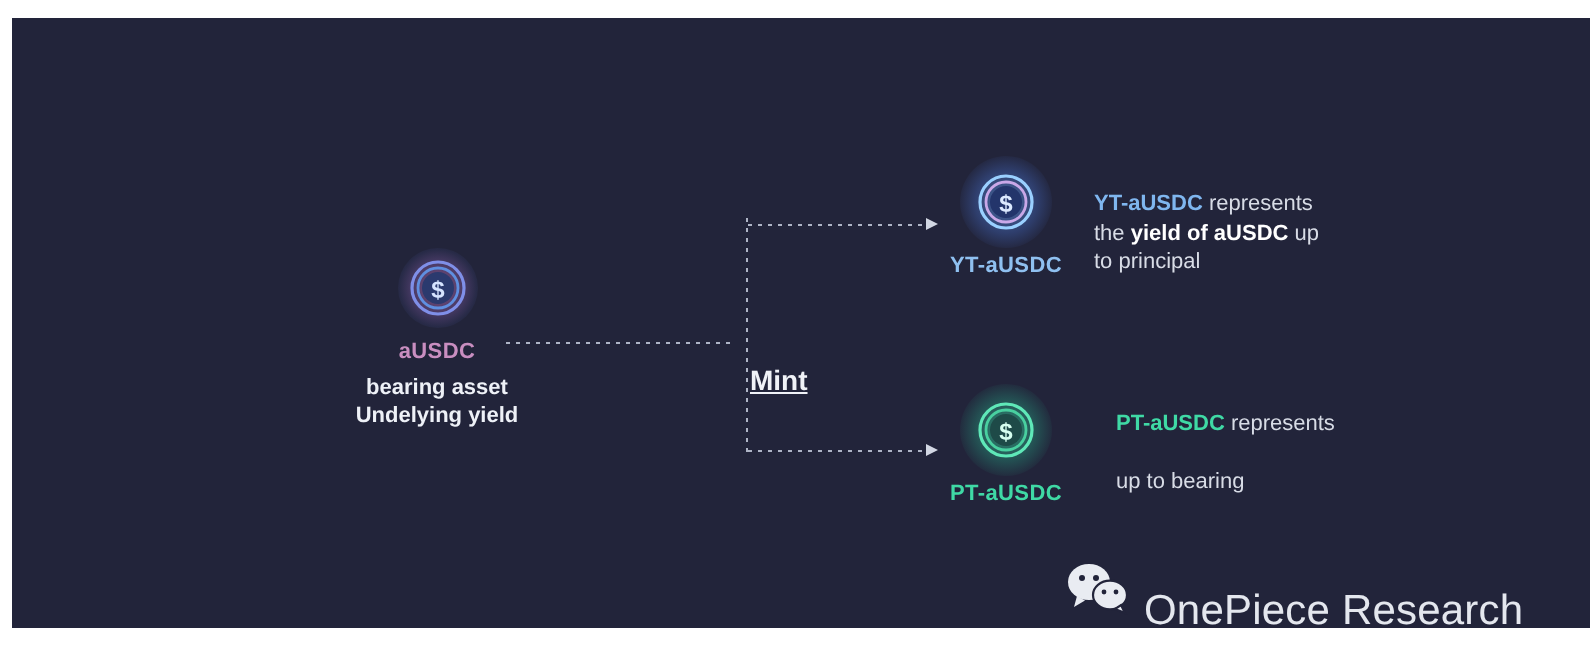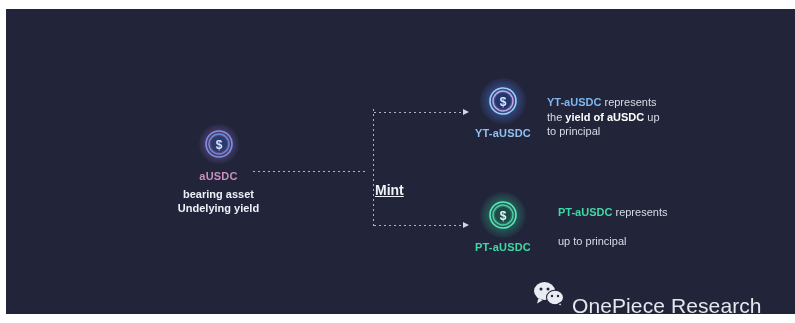--- a/index.html
+++ b/index.html
@@ -248,21 +248,21 @@
 
     <div id="desc-yt" class="desc">
       <span class="key-blue">YT-aUSDC</span><span> represents</span><br>
       <span>the </span><span class="em">yield of aUSDC</span><span> up</span><br>
       <span>to principal</span>
     </div>
 
     <div id="desc-pt" class="desc">
       <span class="key-green">PT-aUSDC</span><span> represents</span><br>
       <br>
-      <span>up to principal</span>
+      <span>up to bearing</span>
     </div>
 
     <div id="watermark">
       <svg width="32" height="27" viewBox="0 0 32 27">
 
         <ellipse cx="11.5" cy="10" rx="10.5" ry="9" fill="#e9ecf2"></ellipse>
         <path d="M5.5 17 L4 22.5 L9.5 19.2 Z" fill="#e9ecf2"></path>
         <circle cx="8" cy="8" r="1.5" fill="#22243a"></circle>
         <circle cx="15" cy="8" r="1.5" fill="#22243a"></circle>
 

